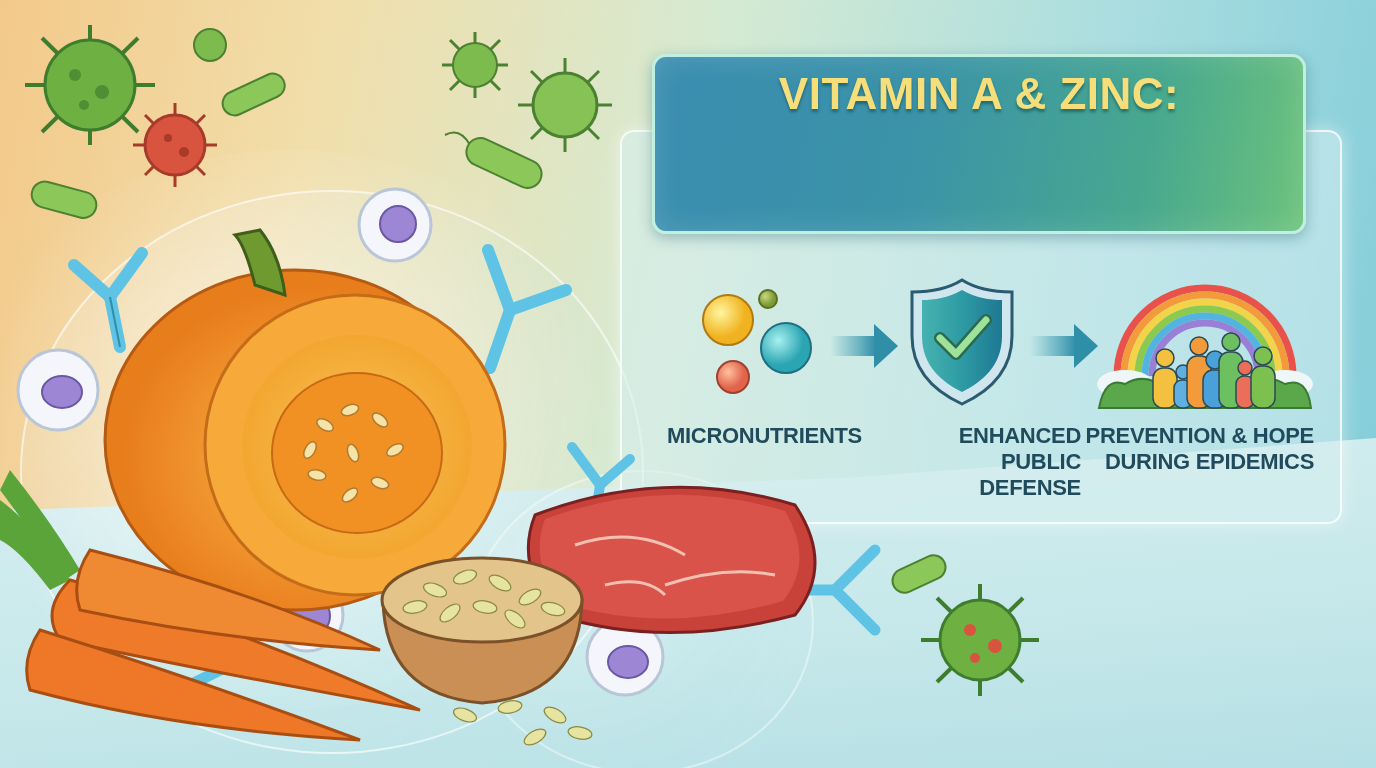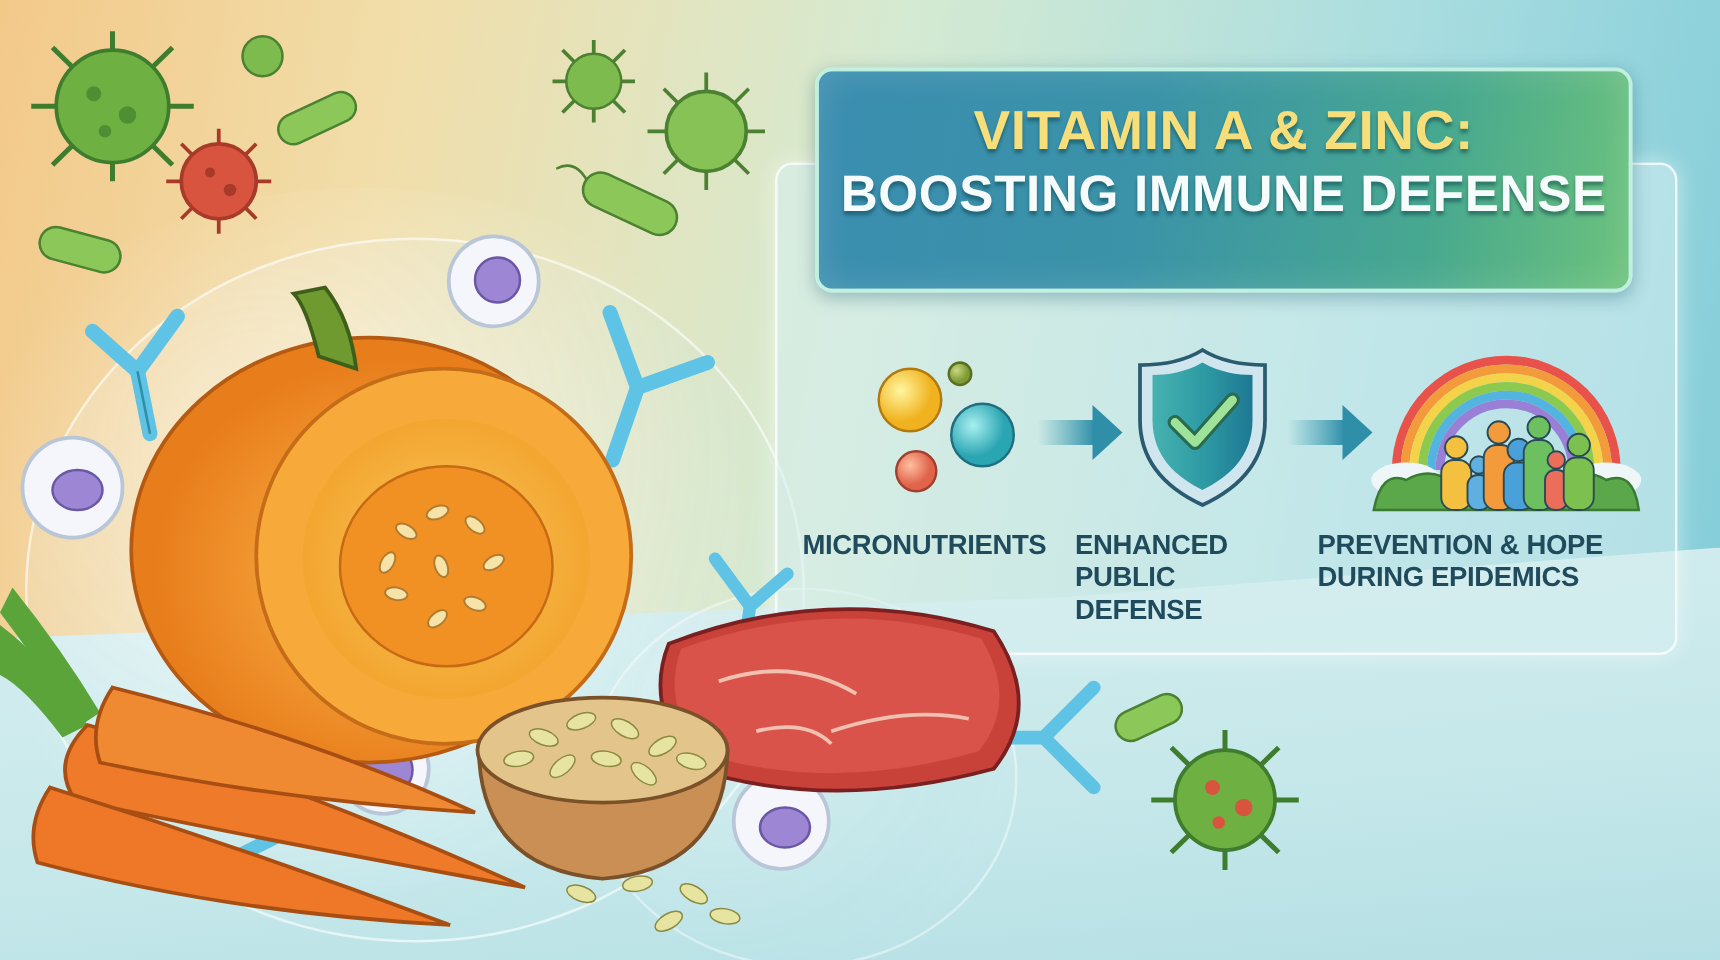--- a/index.html
+++ b/index.html
@@ -23,49 +23,48 @@
     border-radius: 14px; background: rgba(215,238,240,.55);
     border: 2px solid rgba(255,255,255,.75);
     box-shadow: 0 0 18px rgba(255,255,255,.5);
   }
   .title-box {
     position: absolute; left: 652px; top: 54px; width: 654px; height: 180px;
     border-radius: 14px;
     background: linear-gradient(100deg, #3a8db0 0%, #3a93a8 40%, #47a88f 75%, #6cc27c 100%);
     border: 3px solid #bff0e0;
     box-shadow: 0 4px 14px rgba(30,90,110,.35), inset 0 0 30px rgba(255,255,255,.15);
-    text-align: center; box-sizing: border-box; padding-top: 23px;
+    text-align: center; box-sizing: border-box; padding-top: 12px;
   }
   .title-line { font-weight: bold; letter-spacing: 0.5px; line-height: 50px; text-shadow: 0 3px 3px rgba(0,50,60,.45); }
   .title-l1 { color: #f6df7a; font-size: 44px; }
   .title-l2 { color: #f6fbfb; font-size: 41px; }
   .title-l3 { color: #f6fbfb; font-size: 41px; }
 
   .step-label {
     position: absolute; color: #1f4b5c; font-weight: bold; font-size: 22px;
-    text-align: left; line-height: 26px; letter-spacing: -0.3px;
+    text-align: right; line-height: 26px; letter-spacing: -0.3px;
   }
   .arrow { position: absolute; }
 
   .item { position: absolute; }
 </style>
 </head>
 <body>
 
 <div class="floor"></div>
 <div class="glow" style="left:-60px;top:150px;width:700px;height:560px;"></div>
 
 <div class="bubble" style="left:20px;top:190px;width:620px;height:560px;"></div>
 <div class="bubble" style="left:470px;top:470px;width:340px;height:300px;opacity:.7"></div>
 
 <div class="panel"></div>
 
 <div class="title-box">
   <div class="title-line title-l1">VITAMIN A &amp; ZINC:</div>
-  <div class="title-line title-l2">BOOSTING IMMUNE DEFENSE</div>
 </div>
 
 <svg class="item" style="left:690px;top:285px" width="140" height="110">
   <defs>
     <radialGradient id="gy" cx="35%" cy="35%">
         <stop offset="0" stop-color="#fff6a0"></stop>
         <stop offset="1" stop-color="#f0b21e"></stop>
       </radialGradient>
     <radialGradient id="gt" cx="35%" cy="35%">
         <stop offset="0" stop-color="#a8f0f0"></stop>
@@ -113,21 +112,21 @@
 <svg class="arrow" style="left:1030px;top:322px" width="70" height="48">
   <defs>
       <linearGradient id="ga2" x1="0" x2="1">
         <stop offset="0" stop-color="#3a9cb0" stop-opacity="0"></stop>
         <stop offset="1" stop-color="#2f8ea8"></stop>
       </linearGradient>
     </defs>
   <rect x="0" y="14" width="46" height="20" fill="url(#ga2)"></rect>
   <polygon points="44,2 68,24 44,46" fill="#2f8ea8"></polygon>
 </svg>
-<div class="step-label" style="left:860px;top:423px;width:180px;">
+<div class="step-label" style="left:901px;top:423px;width:180px;">
   <div>ENHANCED</div>
   <div>PUBLIC</div>
   <div>DEFENSE</div>
 </div>
 
 <svg class="item" style="left:1095px;top:276px" width="220" height="140">
   <g fill="none" stroke-width="7">
     <path d="M22 100 A88 88 0 0 1 198 100" stroke="#e8524a"></path>
     <path d="M29 100 A81 81 0 0 1 191 100" stroke="#f39a3a"></path>
     <path d="M36 100 A74 74 0 0 1 184 100" stroke="#f3d34a"></path>

